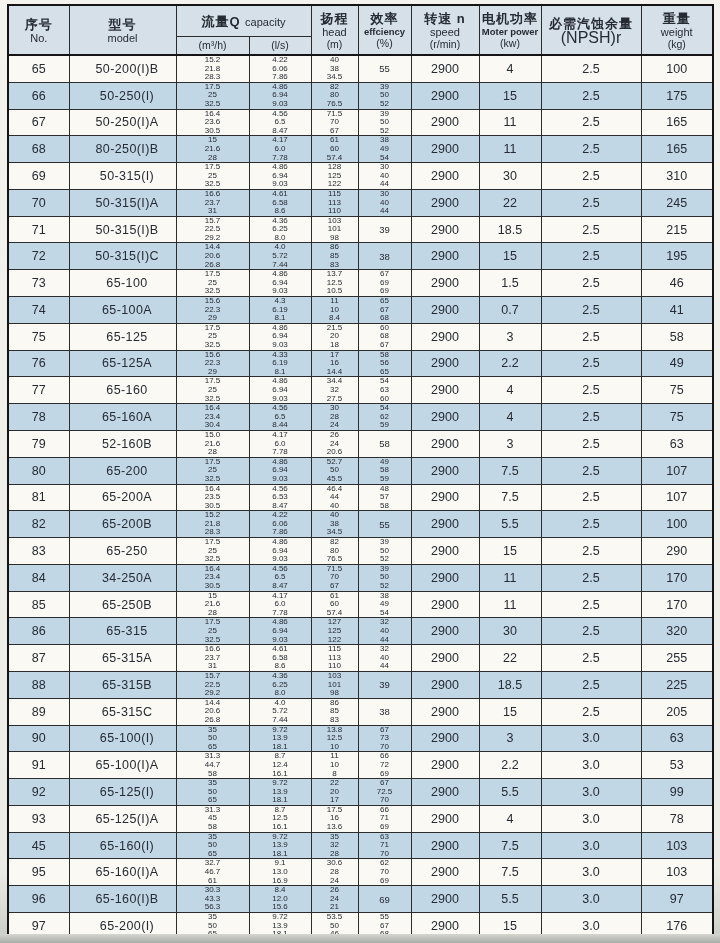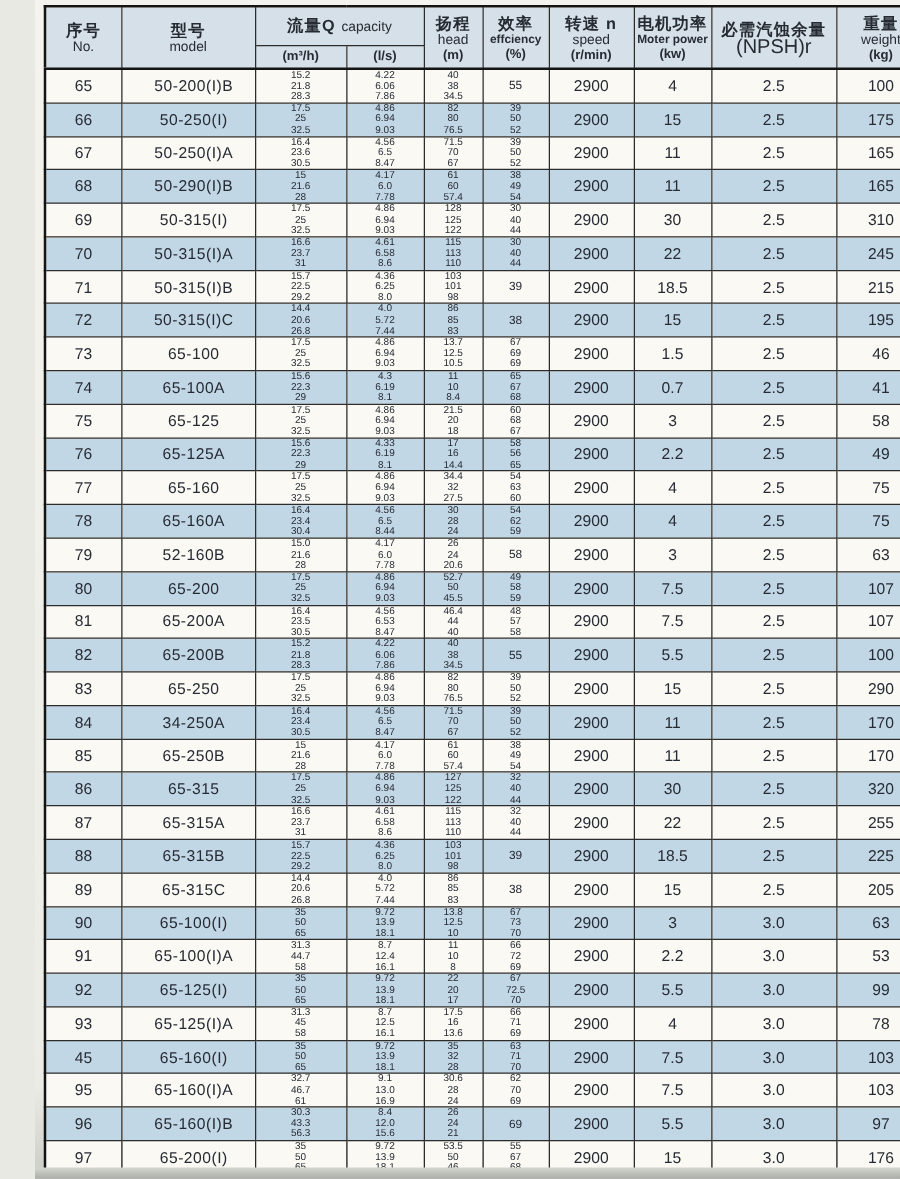--- a/index.html
+++ b/index.html
@@ -6,21 +6,20 @@
     margin: 0; padding: 0;
     width: 720px; height: 943px;
     overflow: hidden;
     background: #e9e9e3;
     font-family: "Liberation Sans", "DejaVu Sans", sans-serif;
     color: #262b33;
   }
   .scan-page {
     position: absolute; inset: 0;
     background: linear-gradient(#f4f3ee, #ecece6 92%, #c9ccc5);
-    margin-left: 28px;
   }
   .page-edge-shadow {
     position: absolute; left: 0; right: 0; bottom: 0; height: 9px;
     background: linear-gradient(#d4d6cf, #a9ada7);
   }
   table.pump-table {
     position: absolute; top: 4px; left: 7px;
     width: 705px;
     border-collapse: collapse;
     table-layout: fixed;
@@ -36,21 +35,21 @@
   thead th { background: #d6e0e8; }
   thead tr.h-top th { border-bottom-width: 1px; }
   thead { border-bottom: 2px solid #141414; }
   tbody tr:nth-child(odd)  td { background: #faf9f4; }
   tbody tr:nth-child(even) td { background: #c2d7e6; }
   tbody td { height: 25.6px; }
 
   .zh { font-size: 13px; font-weight: bold; line-height: 15px; letter-spacing: 1px; }
   .en { font-size: 11px; font-weight: normal; line-height: 12px; letter-spacing: 0; }
   .en-sm { font-size: 9.5px; font-weight: bold; line-height: 11px; }
-  .unit { font-size: 10.5px; font-weight: bold; line-height: 12px; }
+  .unit { font-size: 10.5px; font-weight: normal; line-height: 12px; }
   .npsh-en { font-size: 16px; font-weight: normal; line-height: 14px; }
 
   td.c-no { font-size: 12.5px; }
   td.c-model { font-size: 12.5px; text-align: center; padding-left: 9px; letter-spacing: 0.4px; }
   td.c-num { font-size: 12.5px; }
   .stack div { font-size: 8px; line-height: 8.6px; white-space: nowrap; }
   td.single-val { font-size: 9.5px; }
 </style>
 </head>
 <body>
@@ -195,21 +194,21 @@
             <div>50</div>
             <div>52</div>
           </td>
     <td class="c-num">2900</td>
     <td class="c-num">11</td>
     <td class="c-num">2.5</td>
     <td class="c-num">165</td>
   </tr>
         <tr>
     <td class="c-no">68</td>
-    <td class="c-model">50-290(I)B</td>
+    <td class="c-model">80-250(I)B</td>
     <td class="stack">
             <div>15</div>
             <div>21.6</div>
             <div>28</div>
           </td>
     <td class="stack">
             <div>4.17</div>
             <div>6.0</div>
             <div>7.78</div>
           </td>

